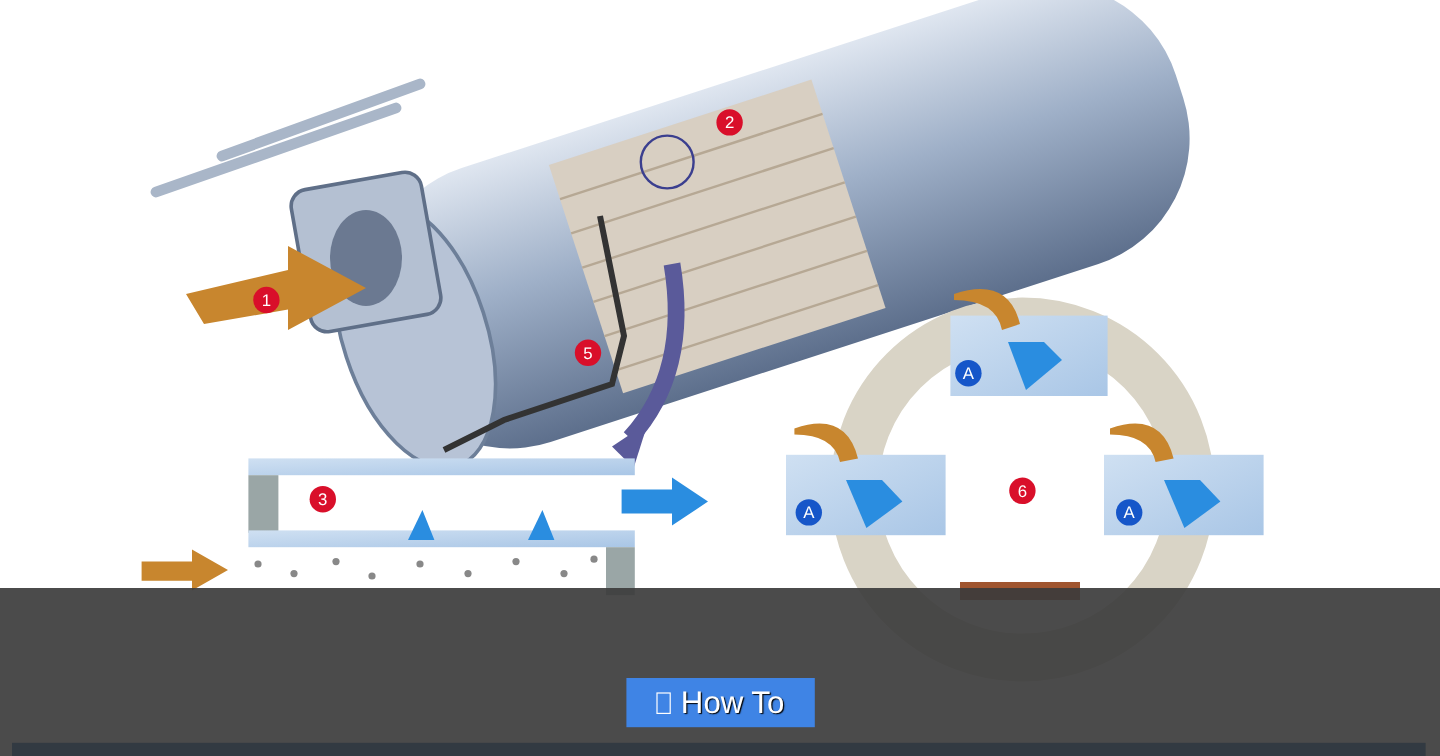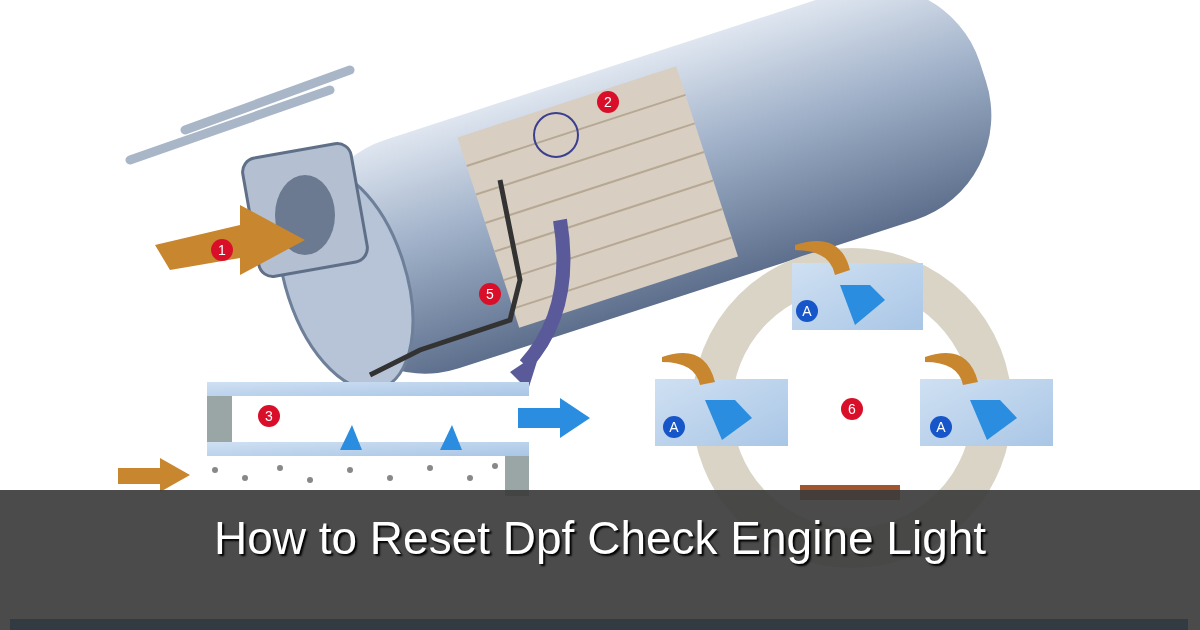--- a/index.html
+++ b/index.html
@@ -111,15 +111,18 @@
       </g>
     <g fill="#fff" font-size="14" text-anchor="middle" font-family="Liberation Sans, sans-serif">
         <text x="807" y="316">A</text>
         <text x="674" y="432">A</text>
         <text x="941" y="432">A</text>
       </g>
     <rect x="800" y="485" width="100" height="15" fill="#a0552f"></rect>
   </svg>
 
   <div class="overlay"></div>
-  <h1 class="title">How to Reset Dpf Check Engine Light</h1>
+  <a class="badge">
+    <span class="ico"></span>
+    <span>How To</span>
+  </a>
   <div class="bottom-bar"></div>
 </div>
 
 </body></html>

